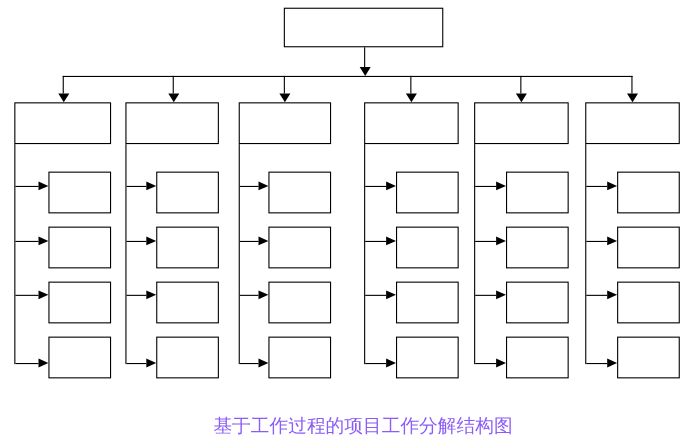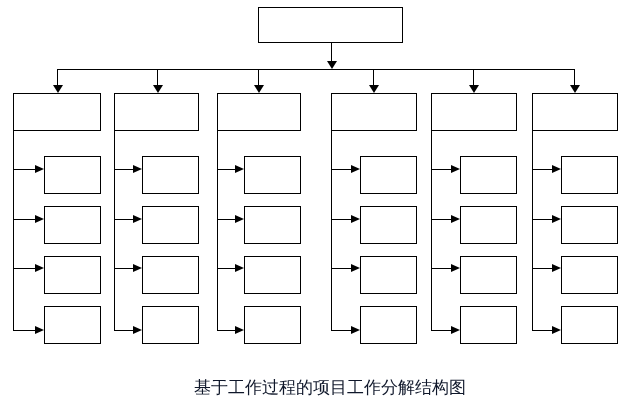--- a/index.html
+++ b/index.html
@@ -40,21 +40,21 @@
     border-left: 9px solid #000000;
   }
   .caption {
     position: absolute;
     top: 376px;
     left: 330px;
     transform: translateX(-50%);
     font-size: 17px;
     letter-spacing: 0px;
     white-space: nowrap;
-    color: #0f172a;
+    color: #8b5cf6;
   }
 </style>
 </head>
 <body>
 
 <div class="canvas">
   <div id="diagram-layer">
       <div class="box" style="left: 258px; top: 7px; width: 145px; height: 36px; border-color: rgb(0, 0, 0); background: rgb(255, 255, 255);"></div>
       <div class="line" style="left: 331px; top: 43px; width: 1px; height: 18px; background: rgb(0, 0, 0);"></div>
       <div class="arrow arrow-down" style="left: 327px; top: 61px; border-top-color: rgb(0, 0, 0);"></div>

